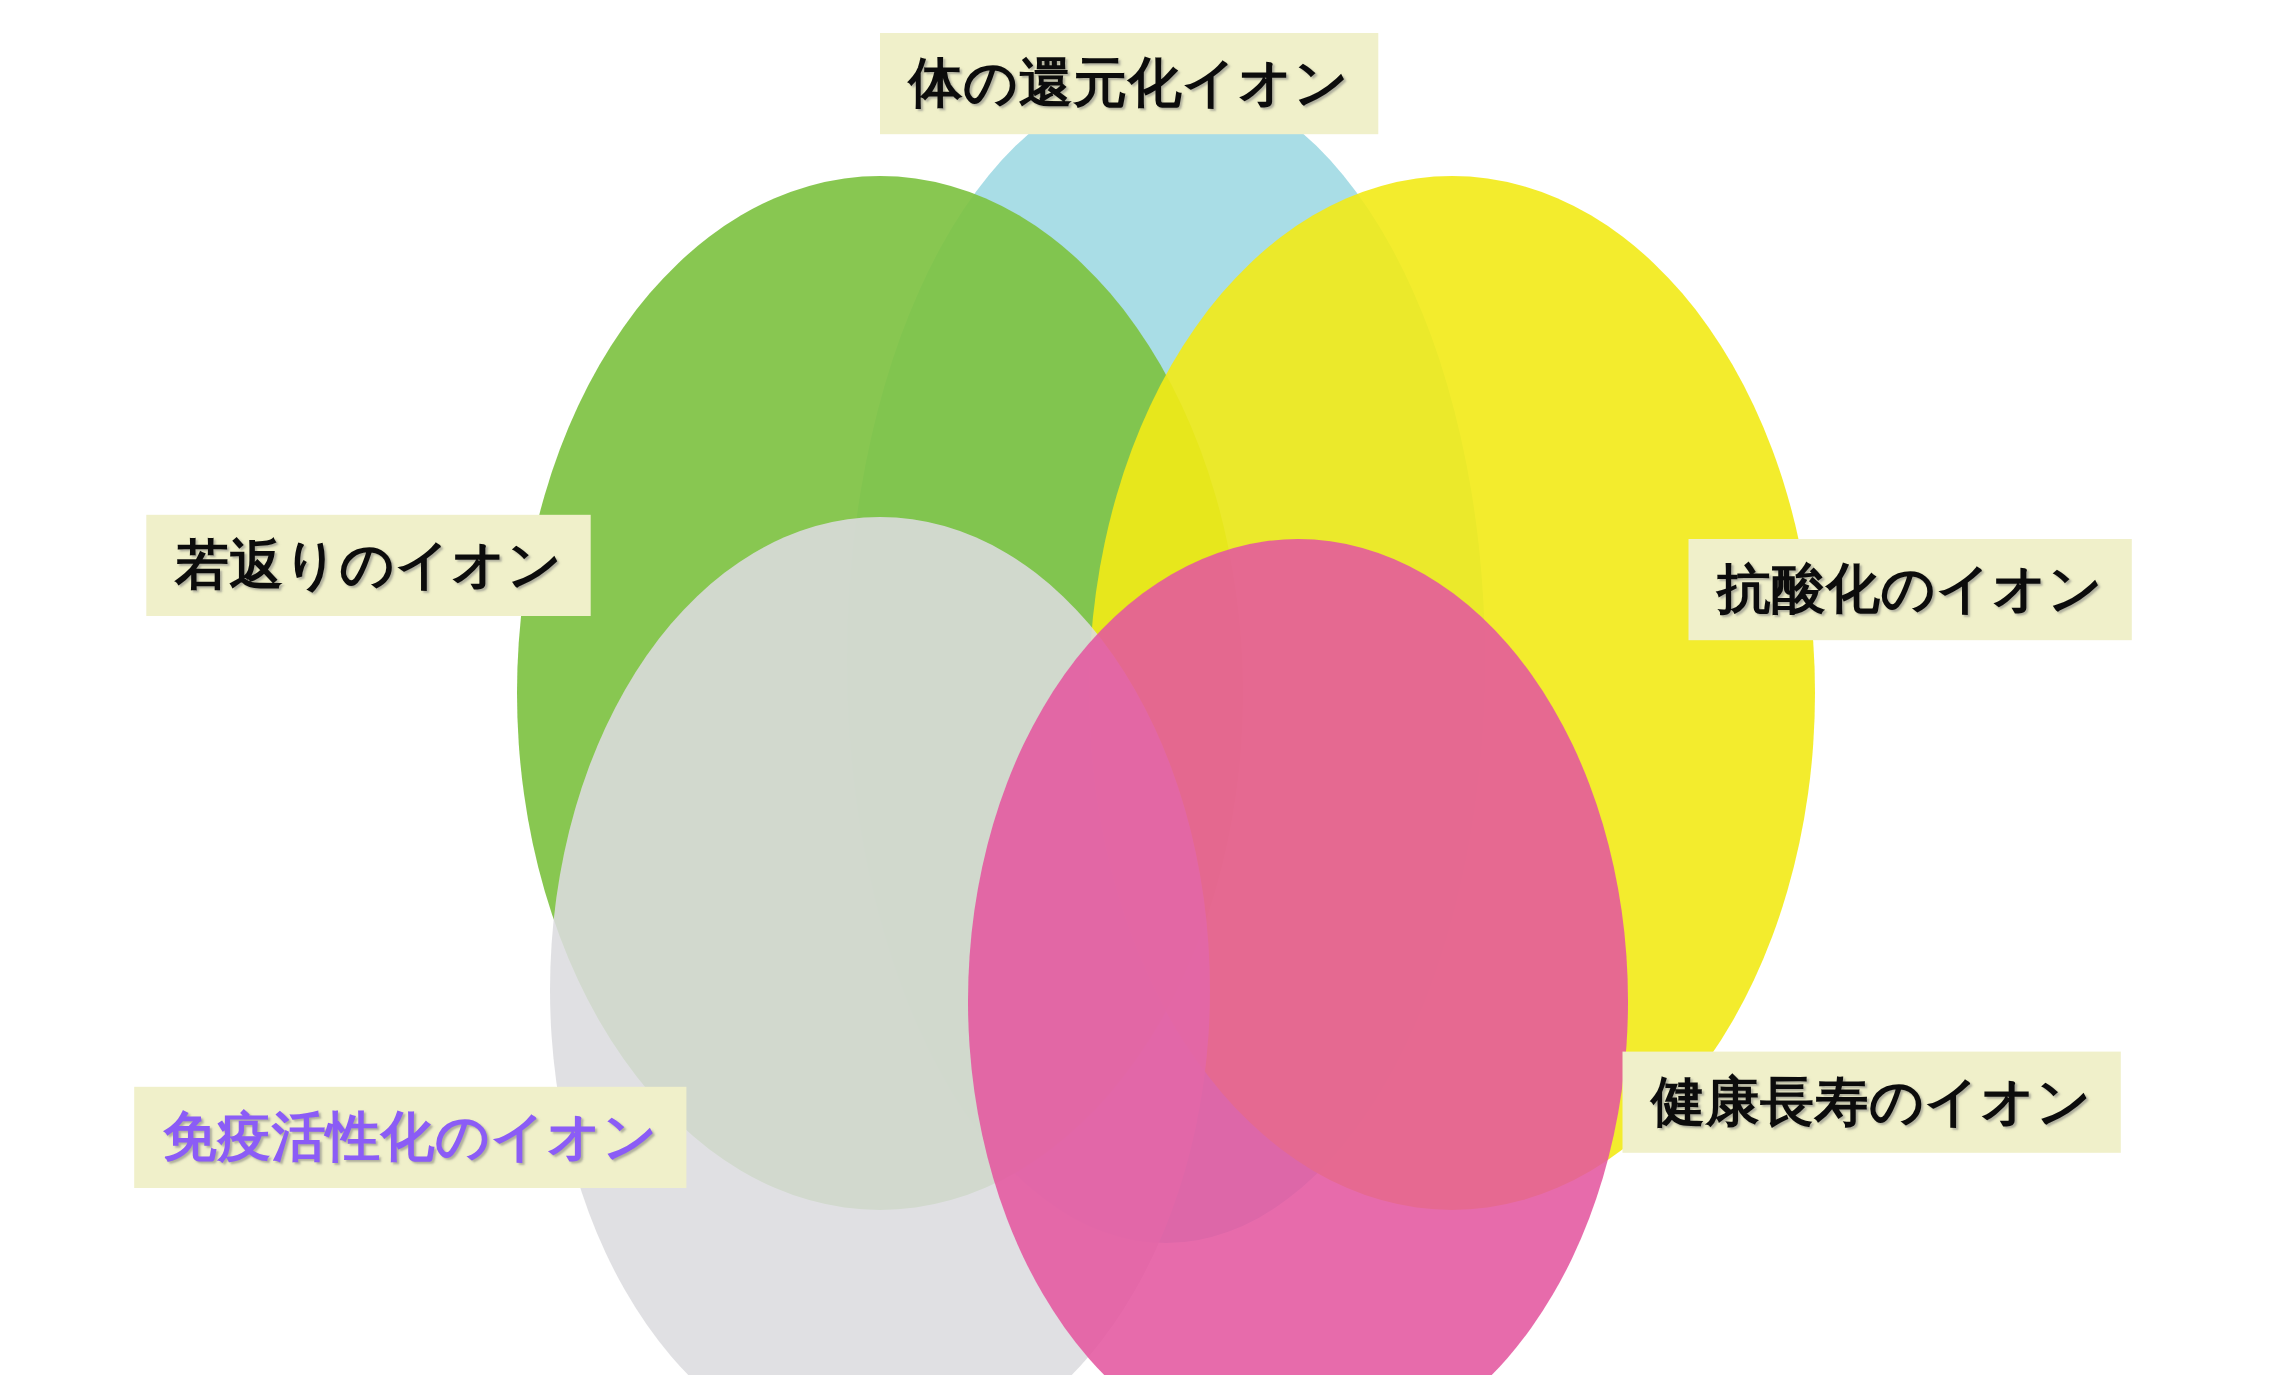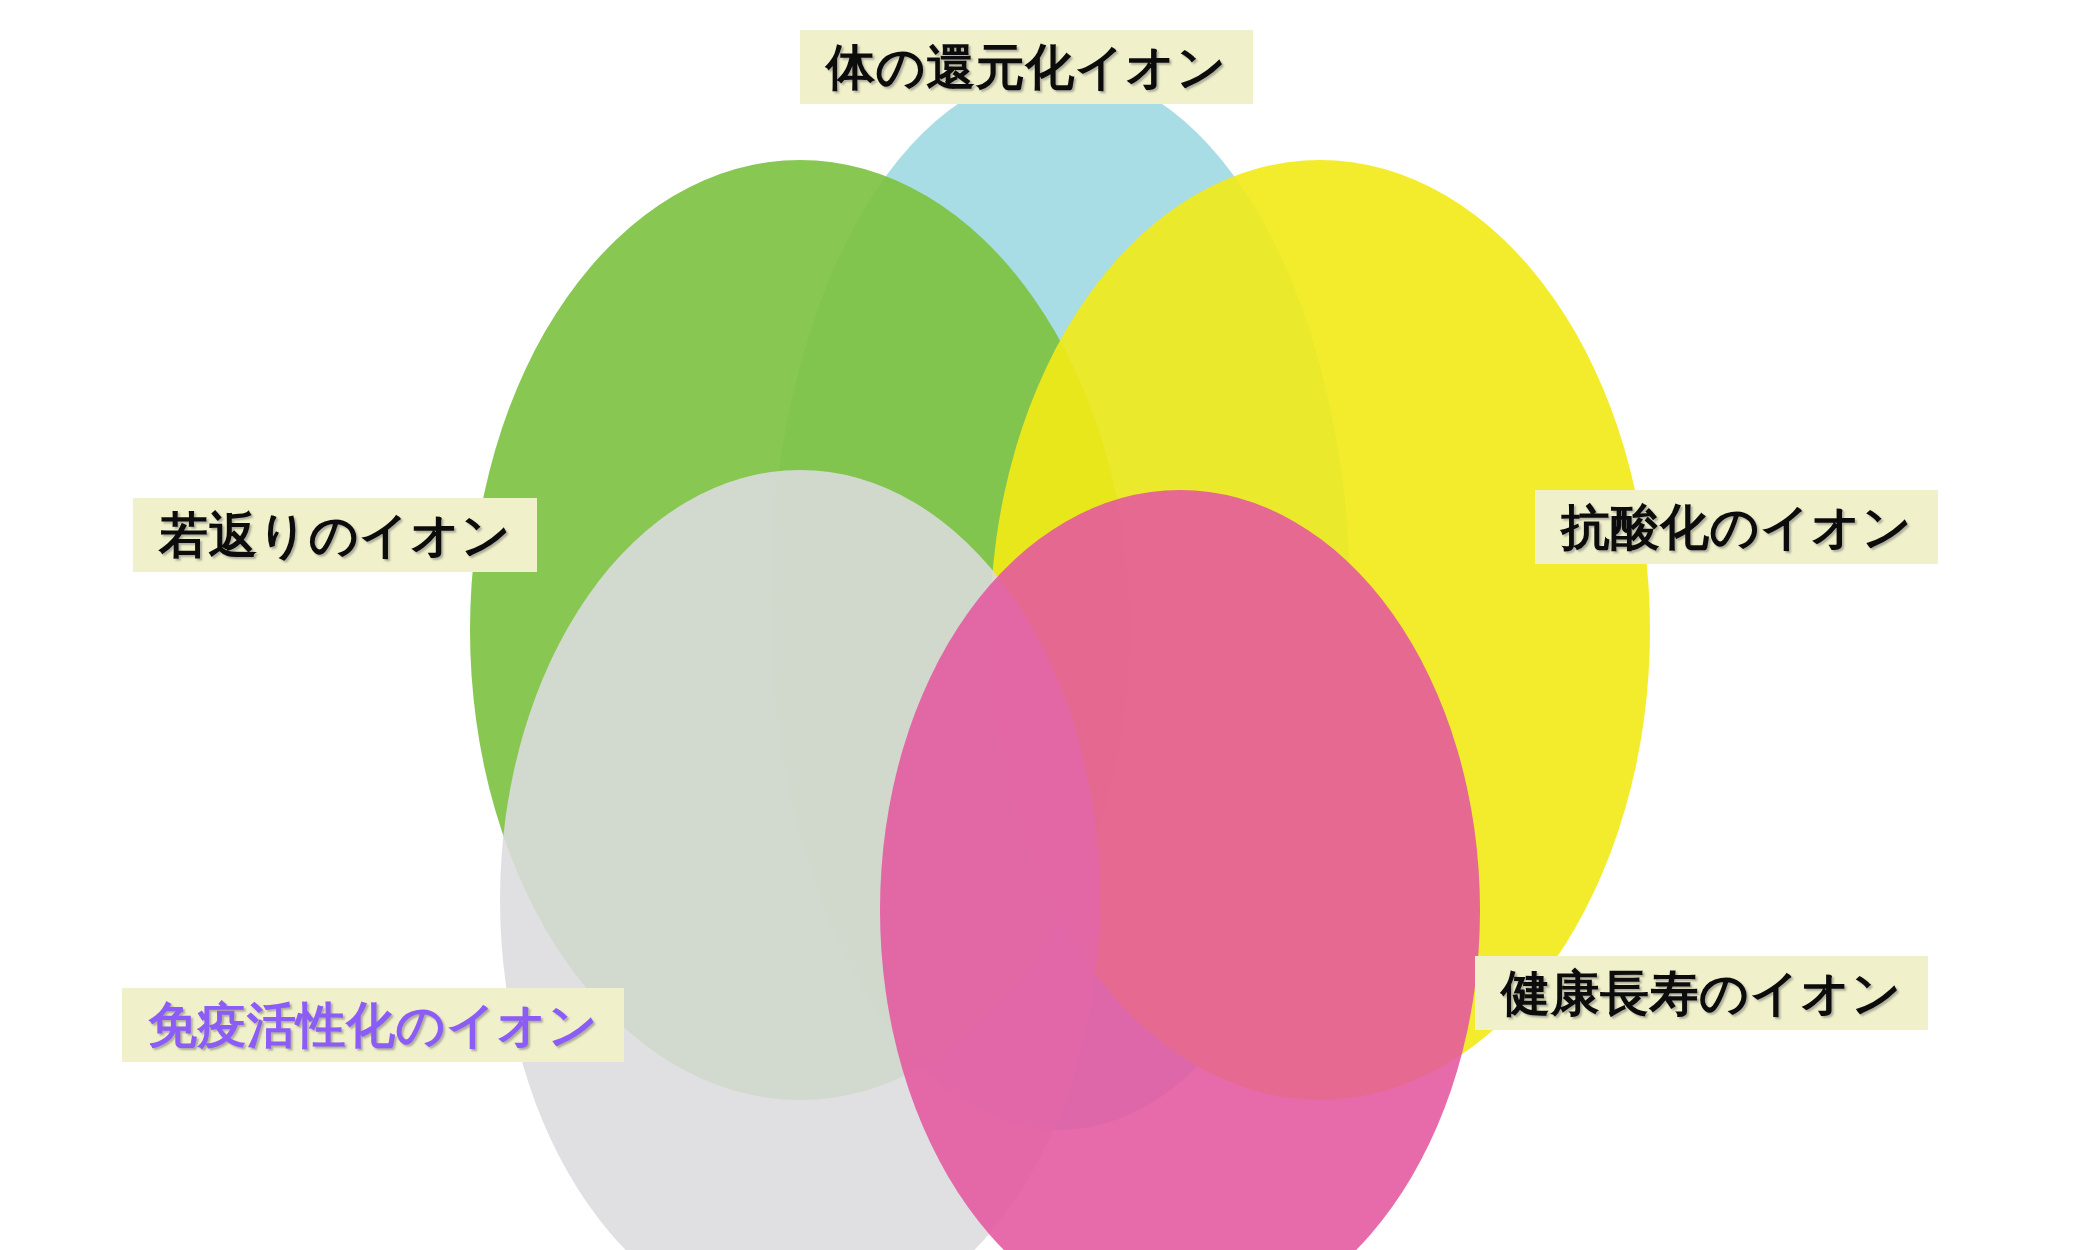--- a/index.html
+++ b/index.html
@@ -32,35 +32,35 @@
     display: block;
   }
 
   
   .venn-label {
     position: absolute;
     display: flex;
     align-items: center;
     justify-content: center;
     box-sizing: border-box;
-    height: 74px;
+    height: 92px;
     padding: 0 26px;
     background: #f0f0ca;
     color: #0c0c0c;
     font-size: 49px;
     line-height: 74px;
     font-weight: 700;
     white-space: nowrap;
     letter-spacing: 0.5px;
     text-shadow: 2px 2px 2px rgba(120,120,120,0.55);
     font-family: "Liberation Sans", "DejaVu Sans", sans-serif;
   }
 
   .label-top    { left: 800px;  top: 30px;  }
-  .label-left   { left: 133px;  top: 498px; }
+  .label-left   { left: 133px;  top: 468px; }
   .label-right  { left: 1535px; top: 490px; }
   .label-bleft  { left: 122px;  top: 988px; }
   .label-bright { left: 1475px; top: 956px; }
 </style>
 </head>
 <body>
 
 <div id="stage" style="background: rgb(255, 255, 255);">
 
   <svg id="venn-svg" viewBox="0 0 2084 1250" xmlns="http://www.w3.org/2000/svg" aria-hidden="true">

